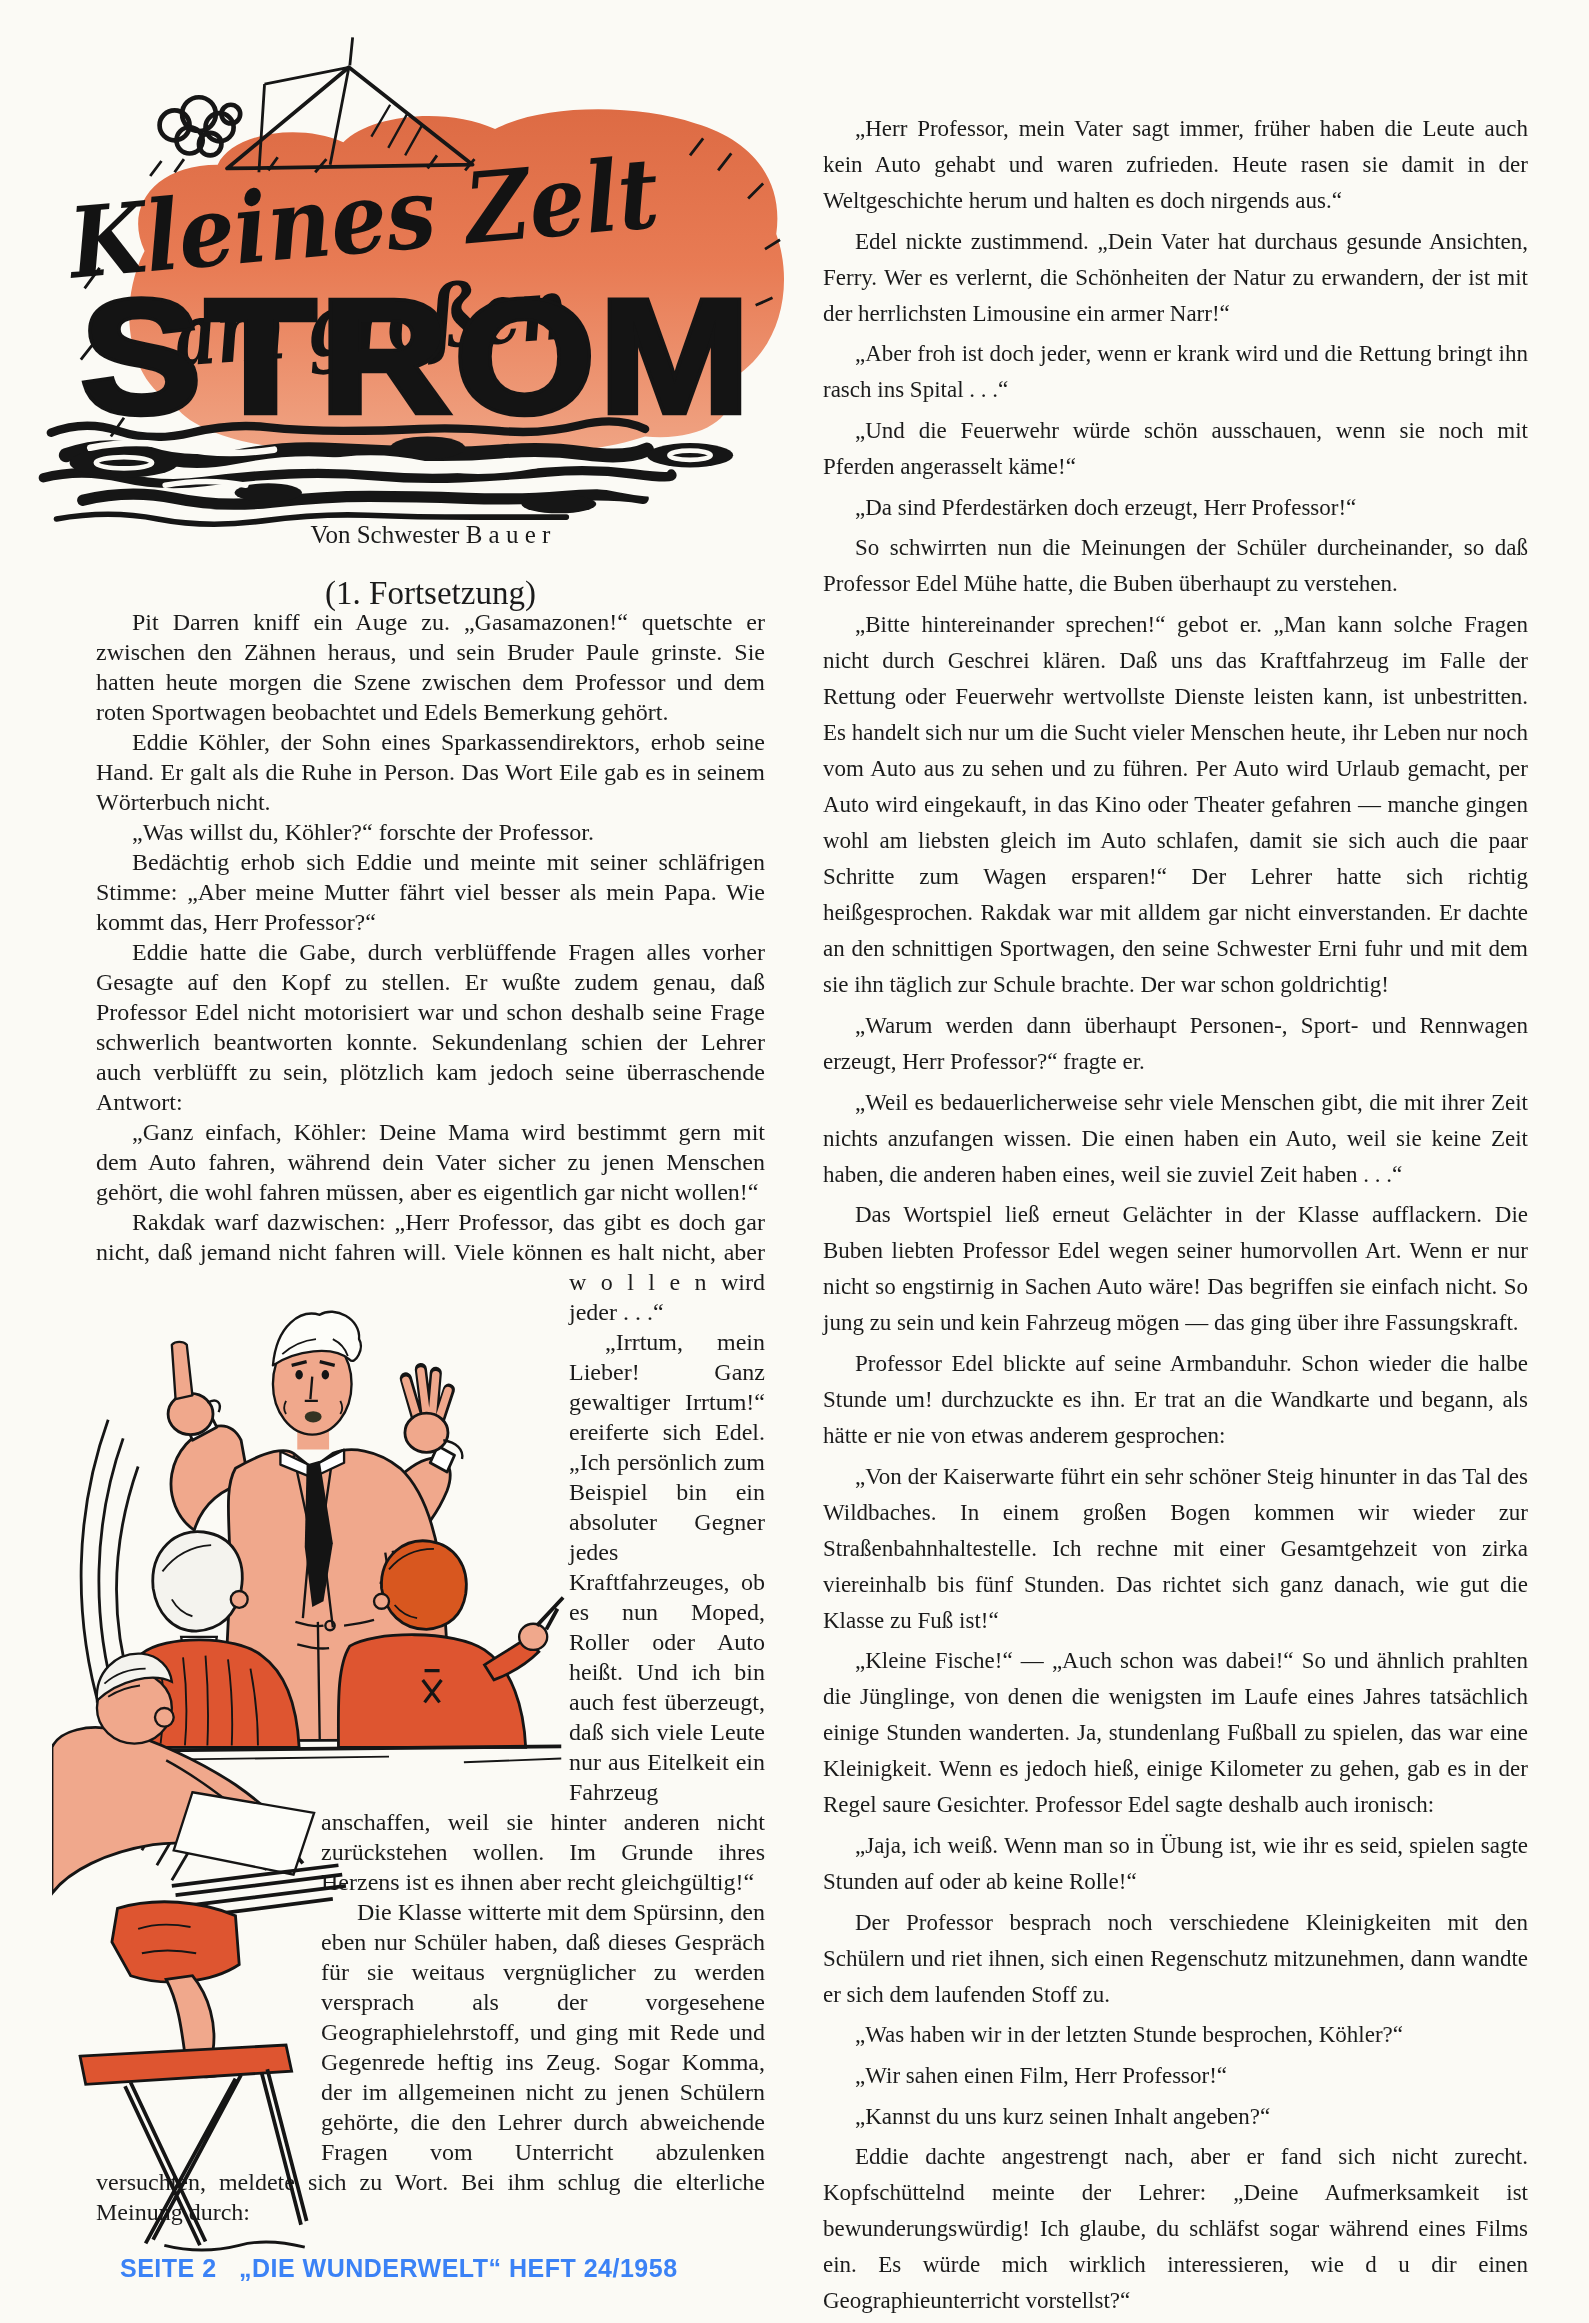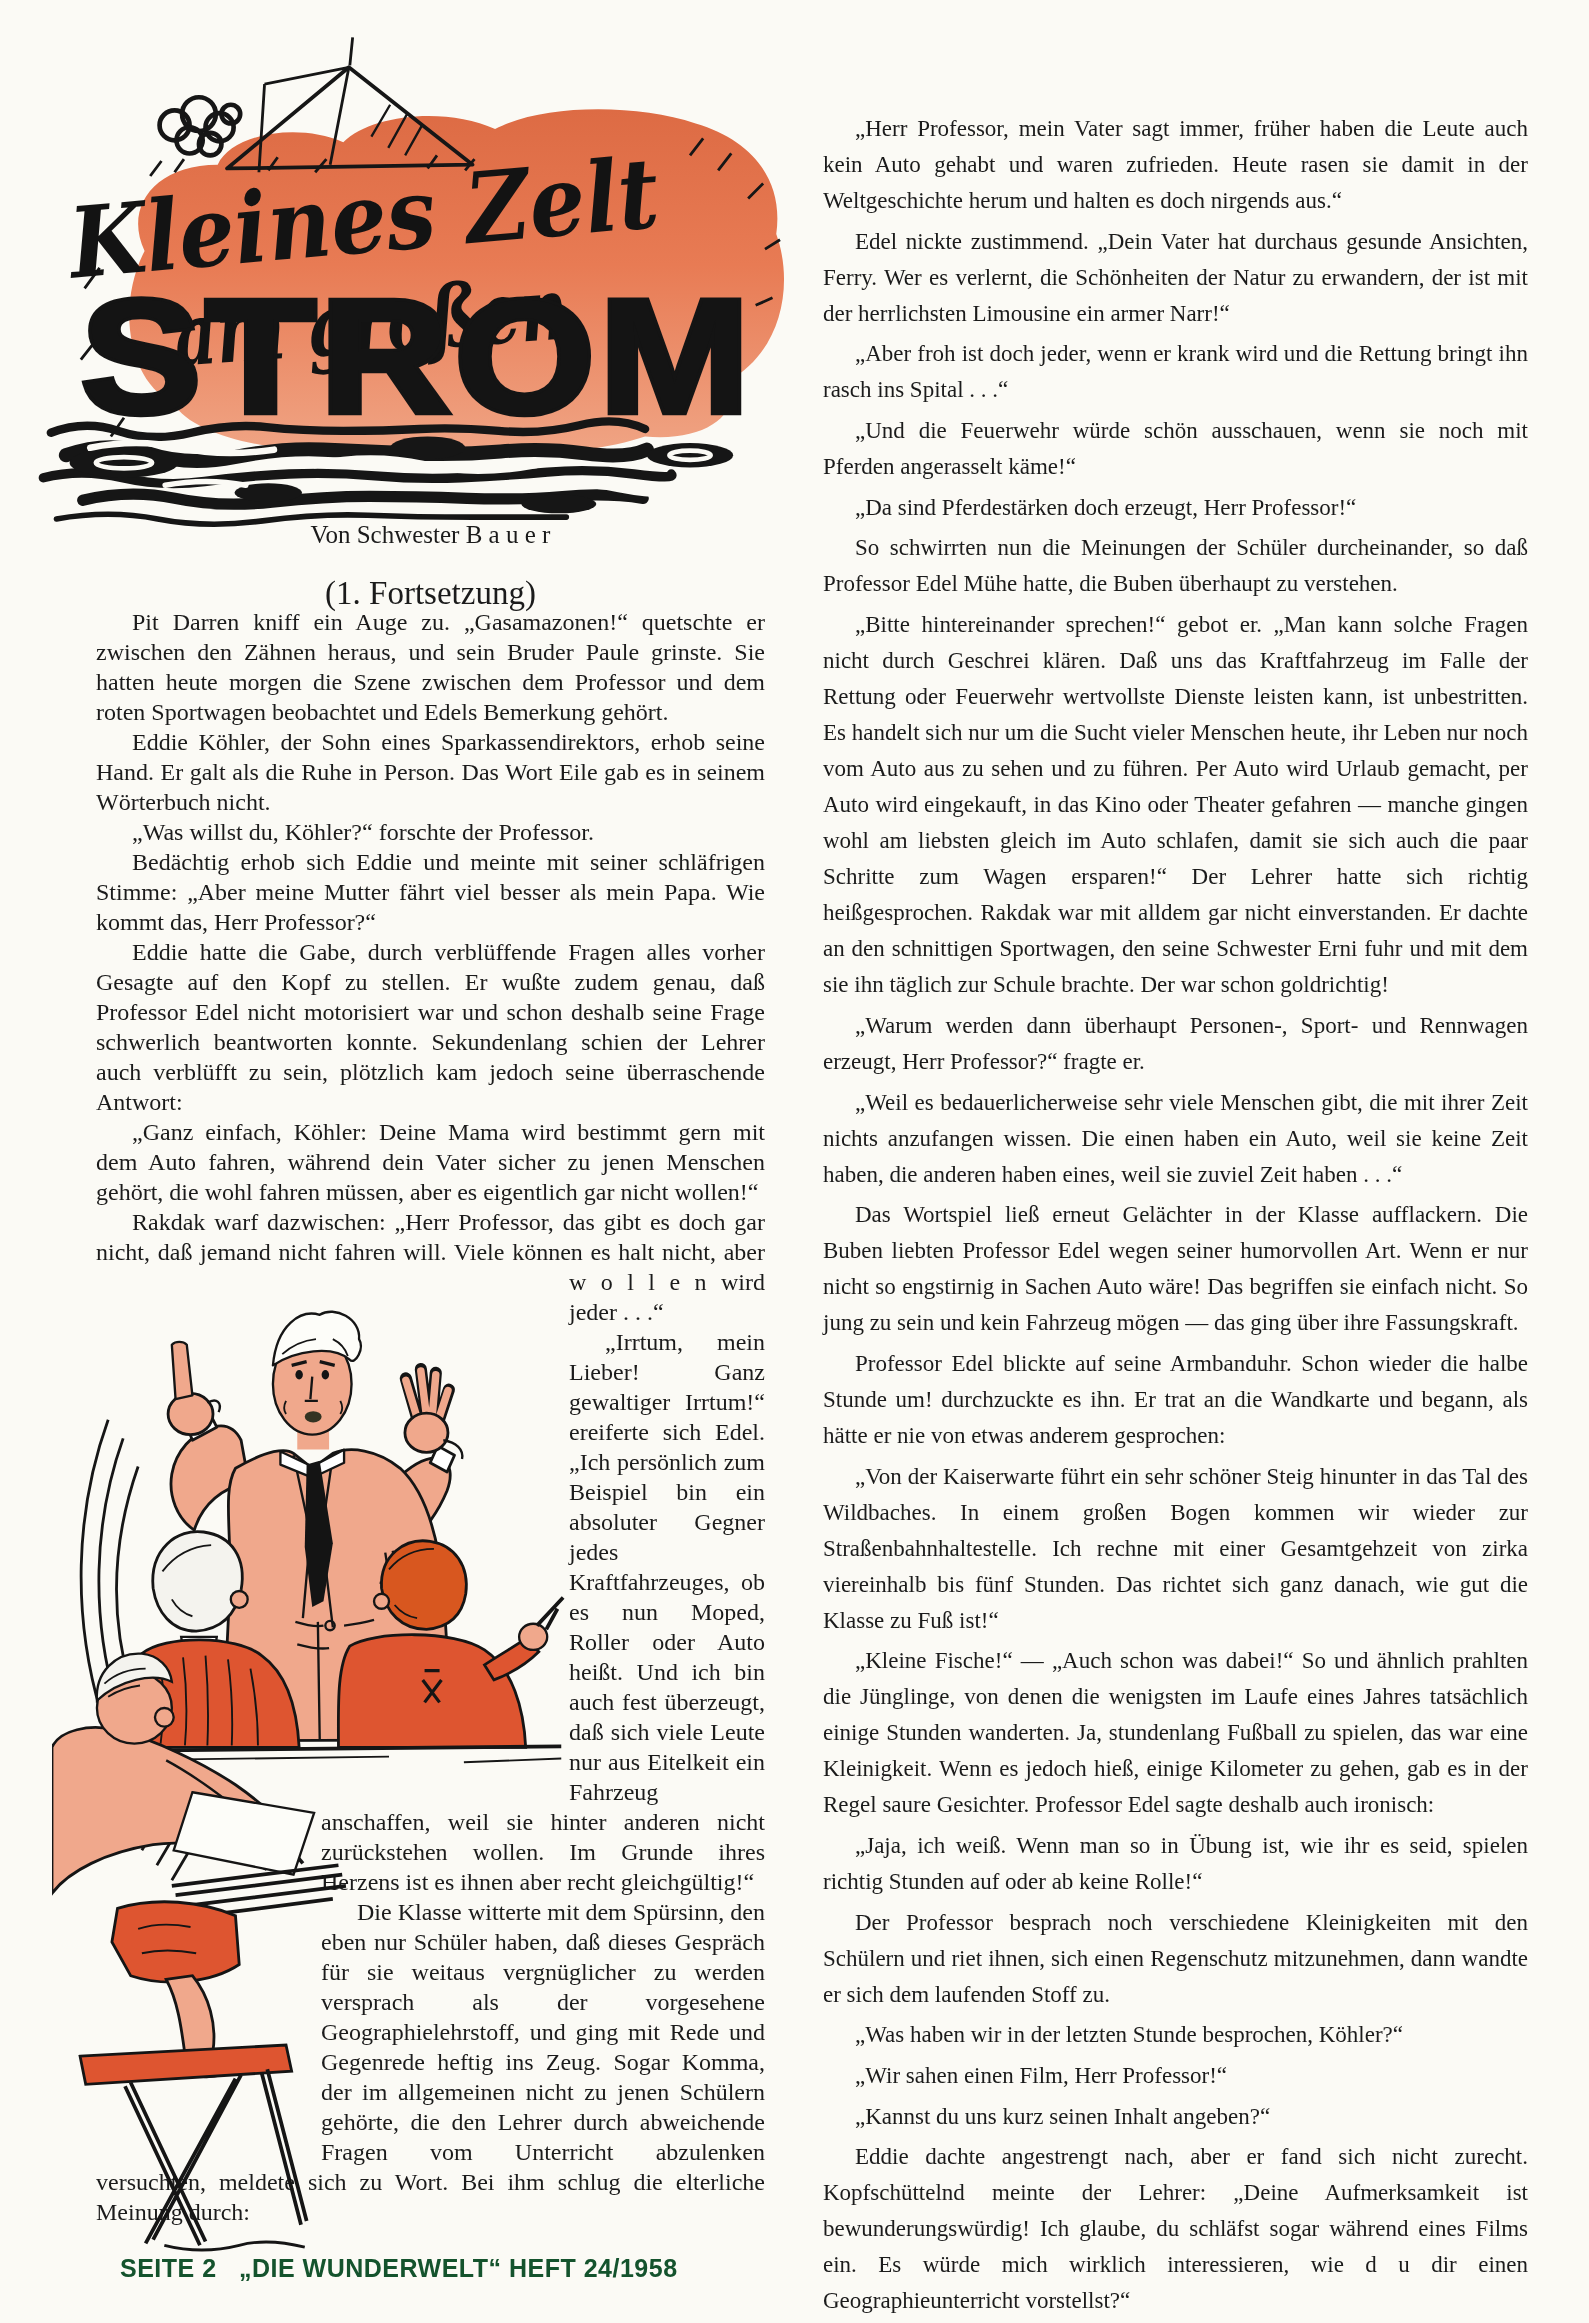--- a/index.html
+++ b/index.html
@@ -13,21 +13,21 @@
             font-size:24px;line-height:30px;}
   .col-left p{margin:0;text-indent:36px;}
   .col-right{position:absolute;left:823px;top:111px;width:705px;text-align:justify;
              font-size:23px;line-height:36px;}
   .col-right p{margin:0 0 4.7px 0;text-indent:32px;}
   .sp{display:block;float:left;}
   .sp1{width:473px;height:525px;}
   .sp2{clear:left;width:225px;height:356px;}
   .illu{position:absolute;left:-44px;top:700px;width:513px;height:948px;z-index:2;pointer-events:none;}
   .footer{position:absolute;left:120px;top:2254px;font-family:"Liberation Sans",sans-serif;
-          font-weight:bold;font-size:25px;letter-spacing:0.5px;white-space:pre;color:#14532d;}
+          font-weight:bold;font-size:25px;letter-spacing:0.5px;white-space:pre;color:#3b82f6;}
   .script{font-family:"DejaVu Serif",serif;font-style:italic;font-weight:bold;fill:#131313;}
   .strom{font-family:"Liberation Sans",sans-serif;font-weight:bold;fill:#141414;
          stroke:#141414;stroke-width:7;paint-order:stroke;letter-spacing:4px;}
   svg .ln{stroke:#161616;fill:none;}
 </style>
 </head>
 <body>
 
 <div class="page">
 
@@ -211,21 +211,21 @@
     <p>„Und die Feuerwehr würde schön ausschauen, wenn sie noch mit Pferden angerasselt käme!“</p>
     <p>„Da sind Pferdestärken doch erzeugt, Herr Professor!“</p>
     <p>So schwirrten nun die Meinungen der Schüler durcheinander, so daß Professor Edel Mühe hatte, die Buben überhaupt zu verstehen.</p>
     <p>„Bitte hintereinander sprechen!“ gebot er. „Man kann solche Fragen nicht durch Geschrei klären. Daß uns das Kraftfahrzeug im Falle der Rettung oder Feuerwehr wertvollste Dienste leisten kann, ist unbestritten. Es handelt sich nur um die Sucht vieler Menschen heute, ihr Leben nur noch vom Auto aus zu sehen und zu führen. Per Auto wird Urlaub gemacht, per Auto wird eingekauft, in das Kino oder Theater gefahren — manche gingen wohl am liebsten gleich im Auto schlafen, damit sie sich auch die paar Schritte zum Wagen ersparen!“ Der Lehrer hatte sich richtig heißgesprochen. Rakdak war mit alldem gar nicht einverstanden. Er dachte an den schnittigen Sportwagen, den seine Schwester Erni fuhr und mit dem sie ihn täglich zur Schule brachte. Der war schon goldrichtig!</p>
     <p>„Warum werden dann überhaupt Personen-, Sport- und Rennwagen erzeugt, Herr Professor?“ fragte er.</p>
     <p>„Weil es bedauerlicherweise sehr viele Menschen gibt, die mit ihrer Zeit nichts anzufangen wissen. Die einen haben ein Auto, weil sie keine Zeit haben, die anderen haben eines, weil sie zuviel Zeit haben . . .“</p>
     <p>Das Wortspiel ließ erneut Gelächter in der Klasse aufflackern. Die Buben liebten Professor Edel wegen seiner humorvollen Art. Wenn er nur nicht so engstirnig in Sachen Auto wäre! Das begriffen sie einfach nicht. So jung zu sein und kein Fahrzeug mögen — das ging über ihre Fassungskraft.</p>
     <p>Professor Edel blickte auf seine Armbanduhr. Schon wieder die halbe Stunde um! durchzuckte es ihn. Er trat an die Wandkarte und begann, als hätte er nie von etwas anderem gesprochen:</p>
     <p>„Von der Kaiserwarte führt ein sehr schöner Steig hinunter in das Tal des Wildbaches. In einem großen Bogen kommen wir wieder zur Straßenbahnhaltestelle. Ich rechne mit einer Gesamtgehzeit von zirka viereinhalb bis fünf Stunden. Das richtet sich ganz danach, wie gut die Klasse zu Fuß ist!“</p>
     <p>„Kleine Fische!“ — „Auch schon was dabei!“ So und ähnlich prahlten die Jünglinge, von denen die wenigsten im Laufe eines Jahres tatsächlich einige Stunden wanderten. Ja, stundenlang Fußball zu spielen, das war eine Kleinigkeit. Wenn es jedoch hieß, einige Kilometer zu gehen, gab es in der Regel saure Gesichter. Professor Edel sagte deshalb auch ironisch:</p>
-    <p>„Jaja, ich weiß. Wenn man so in Übung ist, wie ihr es seid, spielen richtig Stunden auf oder ab keine Rolle!“</p>
+    <p>„Jaja, ich weiß. Wenn man so in Übung ist, wie ihr es seid, spielen sagte Stunden auf oder ab keine Rolle!“</p>
     <p>Der Professor besprach noch verschiedene Kleinigkeiten mit den Schülern und riet ihnen, sich einen Regenschutz mitzunehmen, dann wandte er sich dem laufenden Stoff zu.</p>
     <p>„Was haben wir in der letzten Stunde besprochen, Köhler?“</p>
     <p>„Wir sahen einen Film, Herr Professor!“</p>
     <p>„Kannst du uns kurz seinen Inhalt angeben?“</p>
     <p>Eddie dachte angestrengt nach, aber er fand sich nicht zurecht. Kopfschüttelnd meinte der Lehrer: „Deine Aufmerksamkeit ist bewunderungswürdig! Ich glaube, du schläfst sogar während eines Films ein. Es würde mich wirklich interessieren, wie d u dir einen Geographieunterricht vorstellst?“</p>
     <p>Der Bub sah verlegen zur Seite. Sollte er ehrlich sein</p>
   </div>
 
   <div class="footer">SEITE 2   „DIE WUNDERWELT“ HEFT 24/1958</div>
 </div>

